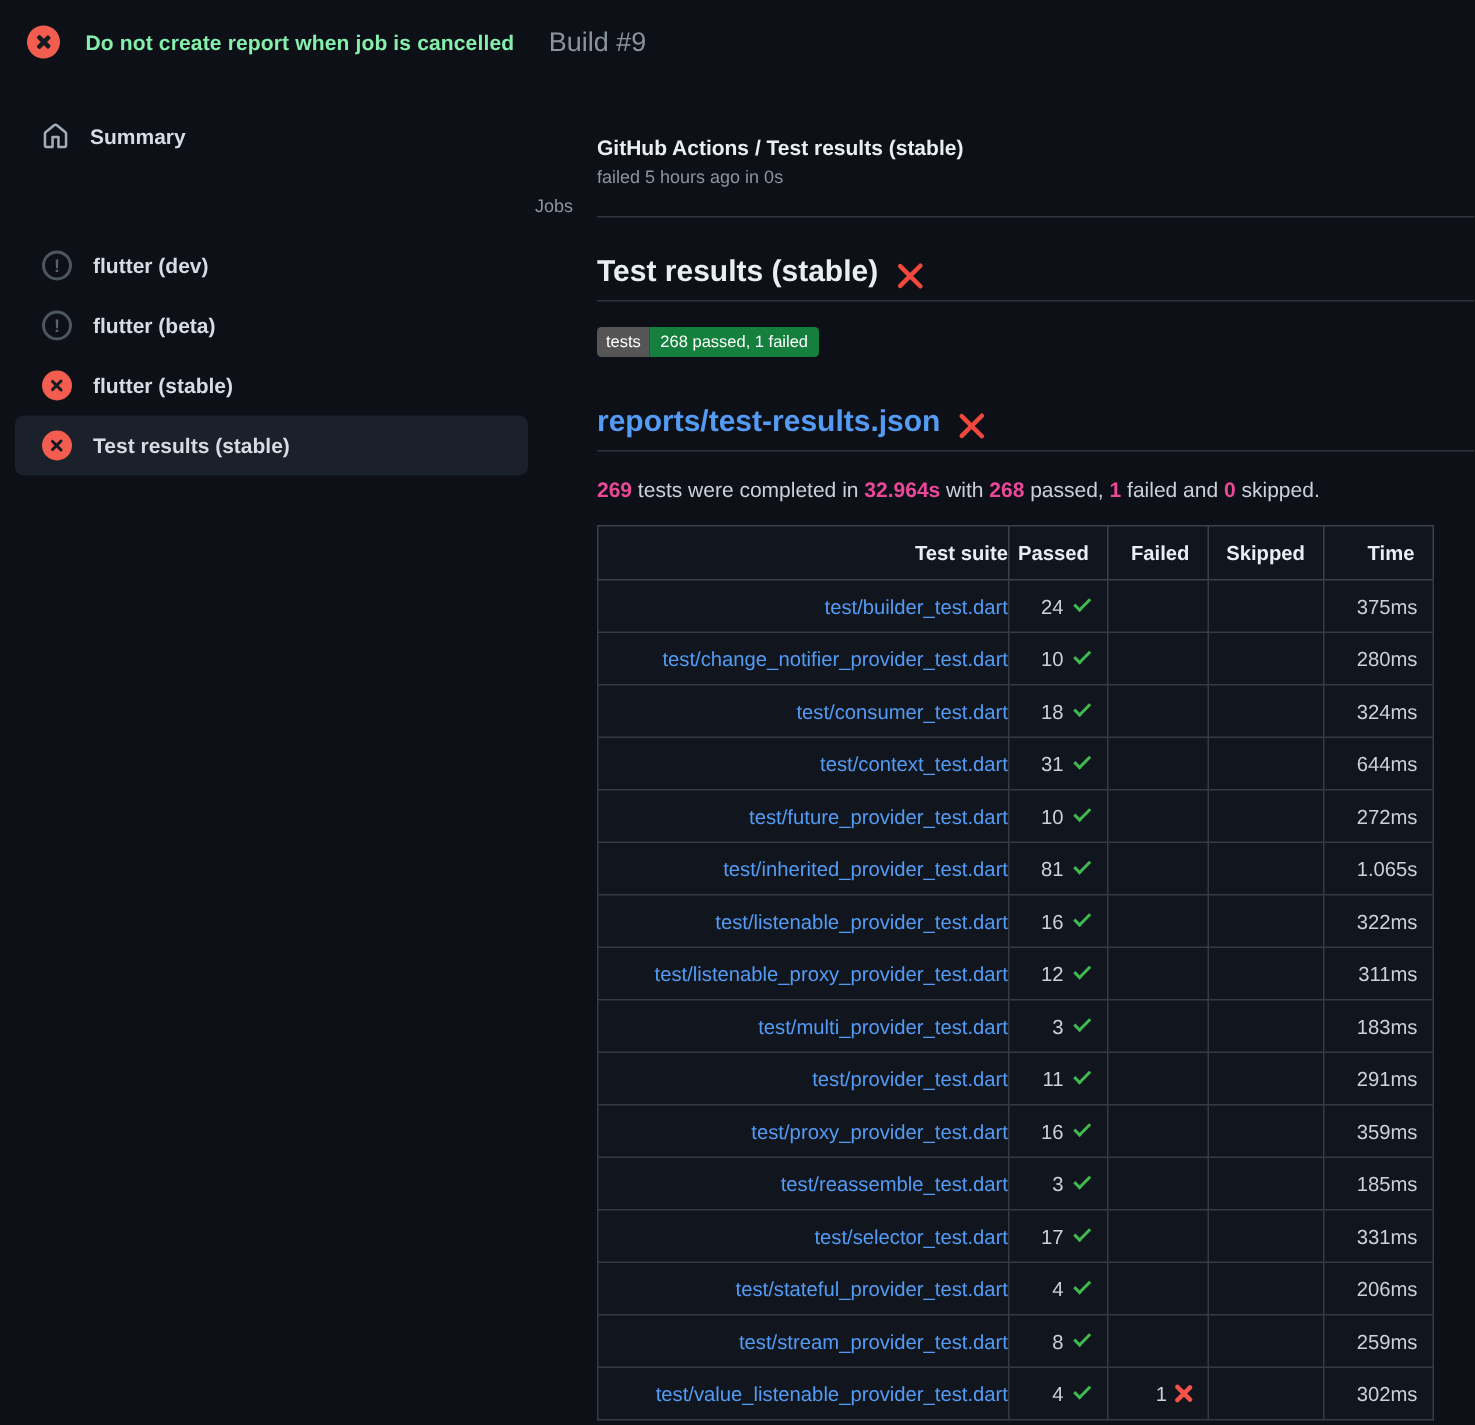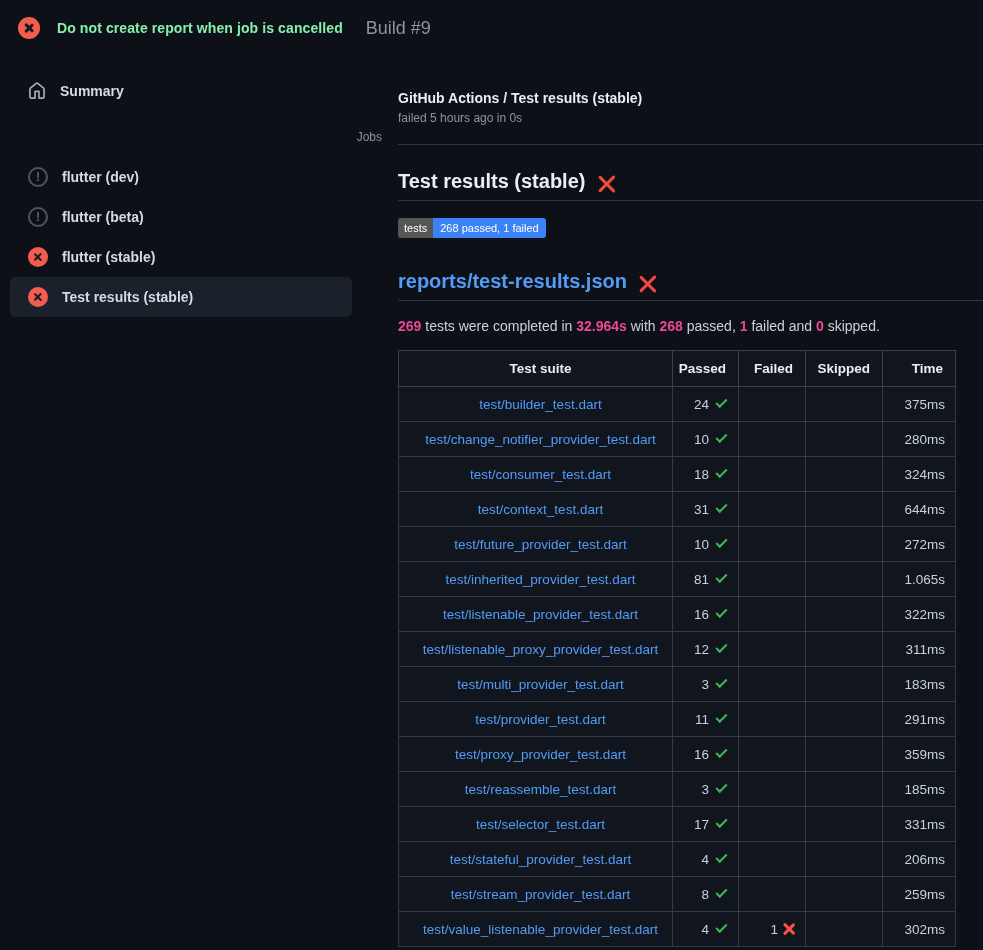--- a/index.html
+++ b/index.html
@@ -81,37 +81,37 @@
     margin-top:25px; font-size:20px; font-weight:700; color:#e9eef4;
     display:flex; align-items:center; gap:12px;
     padding-bottom:7px; border-bottom:1px solid #2d333b;
   }
   h2.section-h.report { margin-top:32px; }
   a.report-link { color:#539bf5; text-decoration:none; cursor:pointer; }
 
   .badge { display:inline-flex; margin-top:17px; border-radius:3px; overflow:hidden;
            font-size:11px; font-weight:400; color:#fff; line-height:20px; }
   .badge .bl { background:#555555; padding:0 6px; }
-  .badge .bv { background:#3b82f6; padding:0 7px; }
+  .badge .bv { background:#15803d; padding:0 7px; }
 
   .summary-line { margin-top:17px; font-size:14px; color:#c9d1d9; }
   .summary-line b { color:#ec4899; font-weight:700; }
 
   
   table.results {
     margin-top:16px; border-collapse:collapse; table-layout:fixed; width:557px;
     font-size:13.5px; background:#11161e;
   }
   .results th, .results td { border:1px solid #3a414b; }
   .results tbody td, .results tbody th { border-color:#343b44; }
   .results th { height:36px; font-weight:700; color:#e9eef4; }
   .results td { height:34px; color:#c9d1d9; }
   .col-suite { width:274px; } .col-passed { width:66px; } .col-failed { width:67px; }
   .col-skipped { width:77px; } .col-time { width:73px; }
-  .cell-left { text-align:center; padding-left:10px; }
+  .cell-left { text-align:right; padding-left:10px; }
   .cell-right { text-align:right; padding-right:12px; }
   .results td.cell-right { padding-right:10px; }
   .numcell { display:flex; align-items:center; justify-content:flex-end; gap:4px; padding-right:10px; height:34px; }
   a.suite-link { color:#539bf5; text-decoration:none; cursor:pointer; }
 </style>
 </head>
 <body>
 
 <header class="page-header">
   <span class="xcircle lg"></span>

